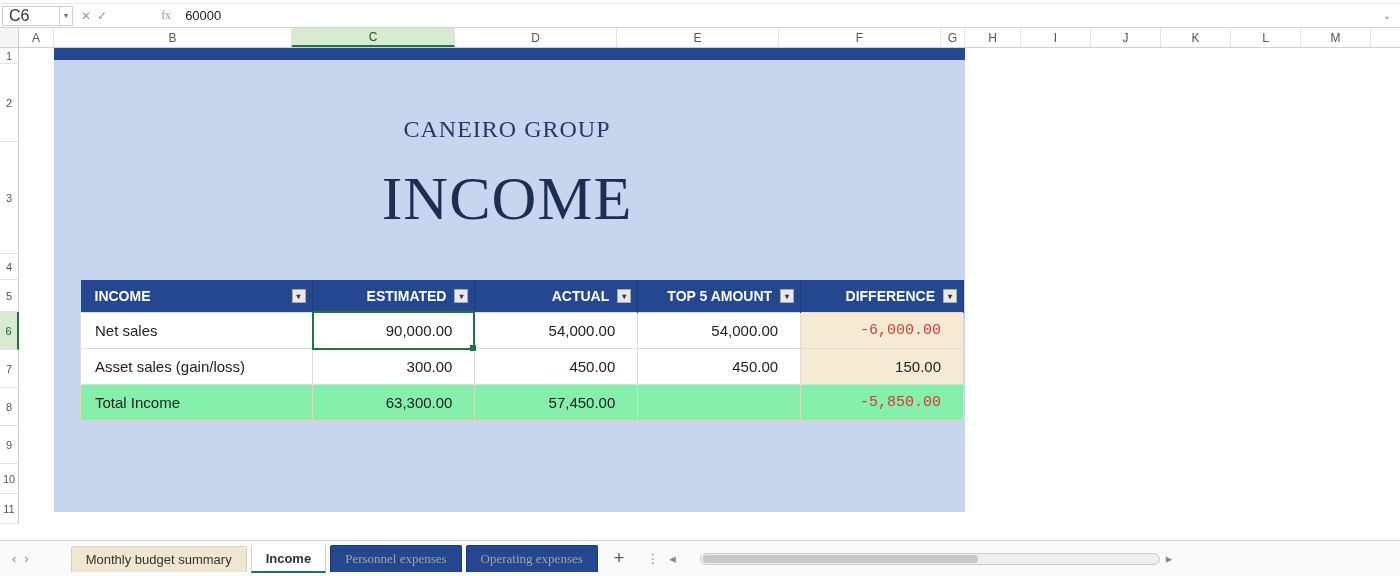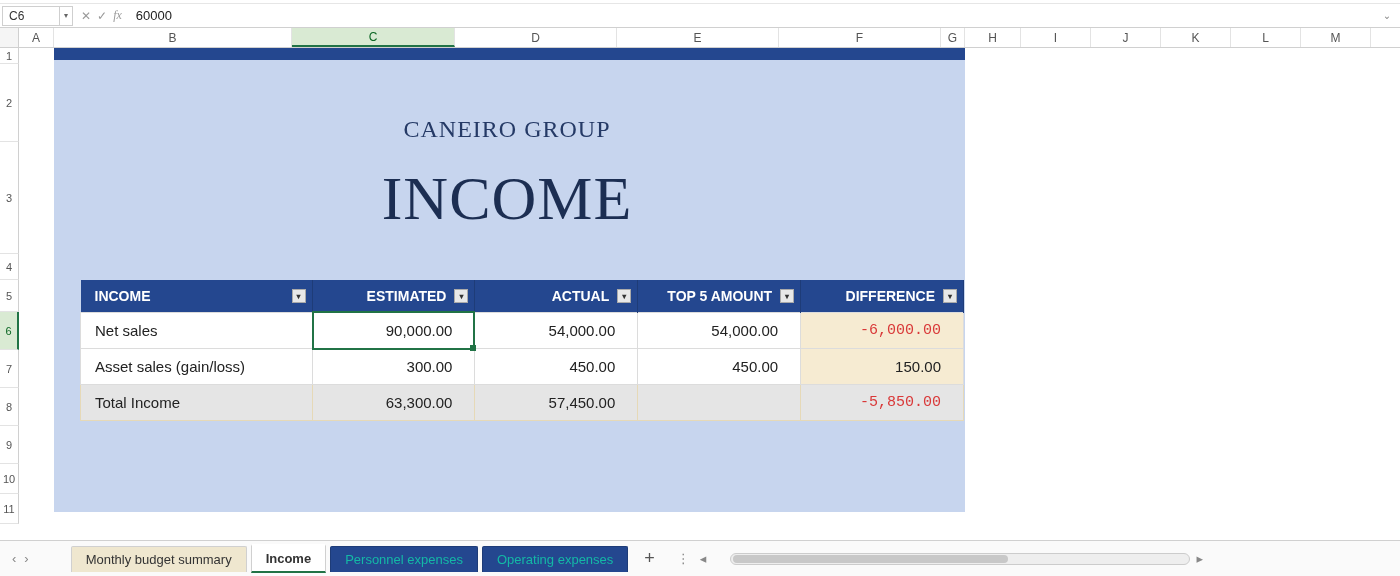--- a/index.html
+++ b/index.html
@@ -21,30 +21,30 @@
     height: 24px; padding-left: 2px;
     border-bottom: 1px solid #d0d0d0;
     background: #fff;
     font-size: 12px;
   }
   .namebox {
     width: 58px; height: 20px;
     border: 1px solid #cfcfcf;
     display: flex; align-items: center; justify-content: flex-start;
     padding: 0 6px; background: #fff;
-    font-size: 12px; color: #333;
+    font-size: 16px; color: #333;
   }
   .nb-drop {
     width: 13px; height: 20px; display:flex; align-items:center; justify-content:center;
     border: 1px solid #cfcfcf; border-left: none;
     color: #666; font-size: 8px; background:#fff;
   }
   .fml-icons { display:flex; align-items:center; gap:6px; padding: 0 8px; color:#808080; }
   .fml-icons span { font-size: 12px; color:#9a9a9a; }
-  .fx { font-style: italic; font-family: "Times New Roman", serif; color:#555; }
+  .fx { font-family: "Times New Roman", serif; color:#555;margin-left:48px; }
   .fml-input {
     flex:1; height:20px; border:none; outline:none;
     font-size: 13px; padding-left: 6px; color:#222;
   }
   .fml-expand { width:26px; display:flex; align-items:center; justify-content:center; color:#888; font-size:10px;}
   
   .grid-area { position:relative; height: 506px; overflow:hidden; }
   .col-header {
     height: 20px; display:flex;
     border-bottom: 1px solid #d0d0d0;
@@ -100,21 +100,21 @@
   .tbl th .dd {
     position:absolute; right:6px; top:50%; transform:translateY(-50%);
     width:14px; height:14px; background:#e8e8e8; border:1px solid #aaa;
     display:flex; align-items:center; justify-content:center; font-size:8px; color:#333;
   }
   .tbl td {
     background:#fff; border:1px solid #dcdcdc;
     padding:8px 22px 8px 14px; text-align:right; height:36px;
   }
   .tbl td:first-child { text-align:left; }
-  .tbl tr.total td { background:#e5e5e5; border:1px solid #e6d9b7;}
+  .tbl tr.total td { background:#86efac; border:1px solid #e6d9b7;}
   .tbl td.diff { background:#f6ebd2; }
   .neg { color:#d93838;font-family:Liberation Mono, monospace; }
   
   .sel {
     position:absolute;
     border:2px solid #217346;
     pointer-events:none;
   }
   .sel-handle { position:absolute; right:-3px; bottom:-3px; width:6px; height:6px; background:#217346;}
   
@@ -125,21 +125,21 @@
   }
   .tabs-nav { display:flex; gap:8px; padding:0 12px; color:#888; font-size:13px;}
   .tabs-nav span{cursor:default;}
   .tab {
     padding:5px 14px; font-size:13px;
     border:1px solid #d0d0d0; border-bottom:none;
     background:#efe7cf; color:#333; margin-right:4px;
     border-radius:2px 2px 0 0;
   }
   .tab.active { background:#fff; border-top:2px solid #fff; border-bottom:2px solid #217346; font-weight:600;}
-  .tab.dark { background:#24478f; color:#14b8a6; border-color:#1e3c78;}
+  .tab.dark { background:#24478f; color:#a3a3a3; border-color:#1e3c78;font-family:Liberation Serif, serif;}
   .add-tab { padding:4px 12px; color:#555; font-size:18px; }
   .tabs-scroll { margin-left:auto; display:flex; align-items:center; gap:6px; padding-right:14px;}
   .hscroll {
     flex:1; max-width:460px; height:12px; background:#eee;
     border:1px solid #ccc; border-radius:6px; position:relative; margin-left:18px;
   }
   .hscroll-thumb{position:absolute;left:2px;top:1px;height:8px;width:60%;background:#c8c8c8;border-radius:4px;}
   .dots{color:#888; padding:0 10px;}
 </style>
 </head>

